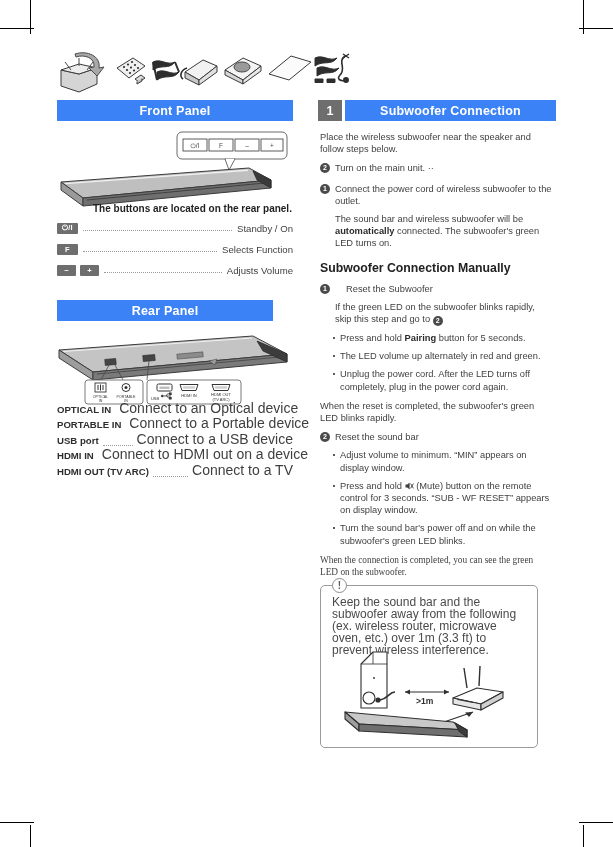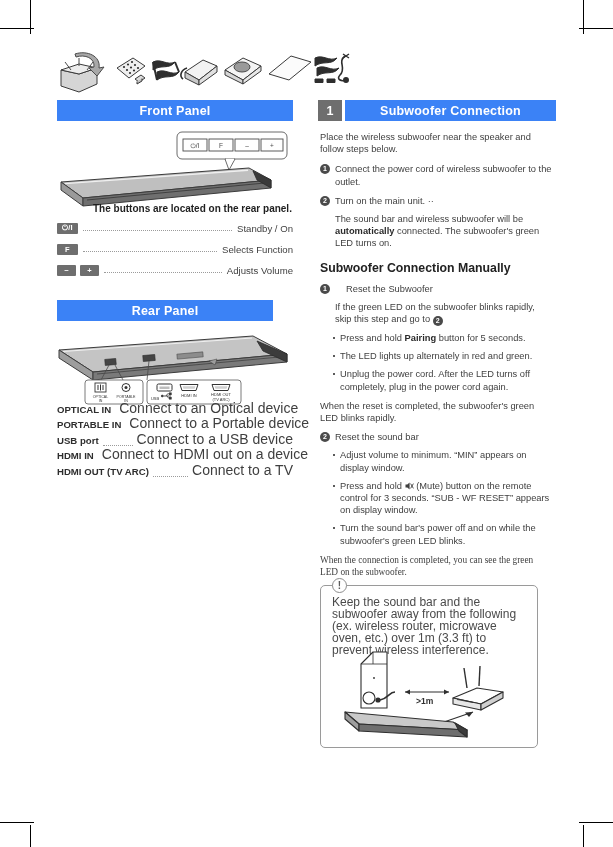--- a/index.html
+++ b/index.html
@@ -376,30 +376,30 @@
       <div class="bar-num">1</div>
       <div class="bar">
         <span>Subwoofer Connection</span>
       </div>
     </div>
 
     <div style="position:absolute; top:113px; left:2px; width:232px;">
 
       <p class="p">Place the wireless subwoofer near the speaker and follow steps below.</p>
 
+      <div class="step" style="margin-top:7px;">
+        <span class="circ">2</span>
+        <span class="p step-txt">Turn on the main unit. ··</span>
+      </div>
+
       <div class="step" style="margin-top:8px;">
         <span class="circ">1</span>
         <span class="p step-txt">Connect the power cord of wireless subwoofer to the outlet.</span>
       </div>
 
-      <div class="step" style="margin-top:7px;">
-        <span class="circ">2</span>
-        <span class="p step-txt">Turn on the main unit. ··</span>
-      </div>
-
       <p class="p indent" style="margin-top:6px;">
         <span>The sound bar and wireless subwoofer will be </span><b>automatically</b><span> connected. The subwoofer's green LED turns on.</span>
       </p>
 
       <h2 class="subhead" style="margin-top:11px;">Subwoofer Connection Manually</h2>
 
       <div class="step" style="margin-top:8px;gap:16px;">
         <span class="circ">1</span>
         <span class="p step-txt">Reset the Subwoofer</span>
       </div>
@@ -408,21 +408,21 @@
         <span>If the green LED on the subwoofer blinks rapidly, skip this step and go to </span><span class="circ" style="display:inline-block; vertical-align:-1px;">2</span>
       </p>
 
       <div class="bul" style="margin-top:6px;">
         <span class="dot"></span>
         <span class="p"><span>Press and hold </span><b>Pairing</b><span> button for 5 seconds.</span></span>
       </div>
 
       <div class="bul" style="margin-top:6px;">
         <span class="dot"></span>
-        <span class="p">The LED lights up alternately in red and green.</span>
+        <span class="p">The LED volume up alternately in red and green.</span>
       </div>
 
       <div class="bul" style="margin-top:6px;">
         <span class="dot"></span>
         <span class="p">Unplug the power cord. After the LED turns off completely, plug in the power cord again.</span>
       </div>
 
       <p class="p" style="margin-top:7px;">When the reset is completed, the subwoofer's green LED blinks rapidly.</p>
 
       <div class="step" style="margin-top:7px;">

